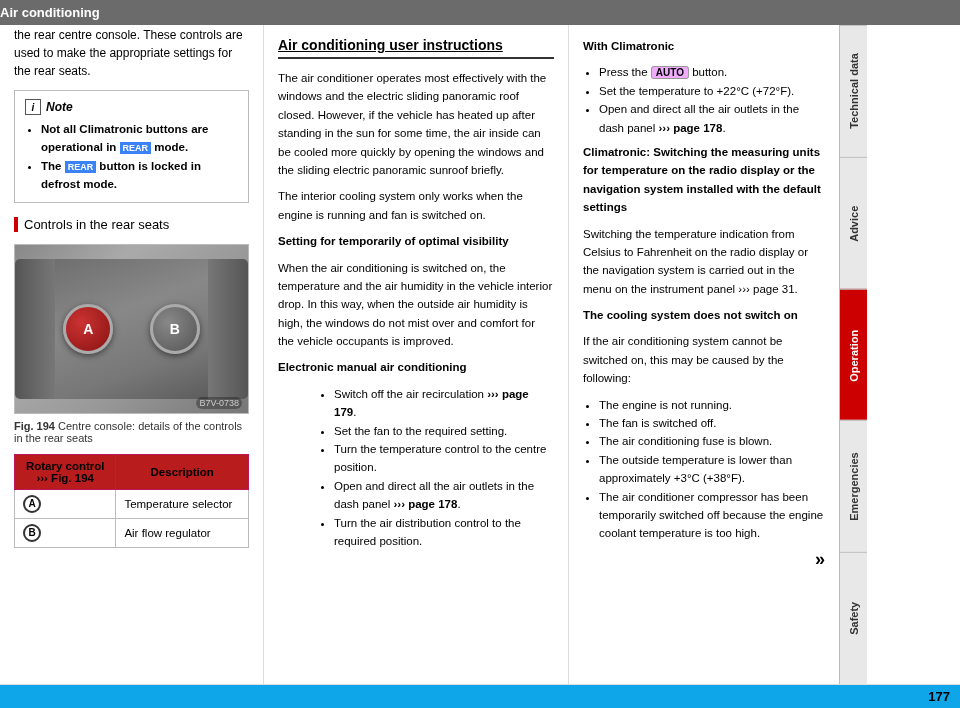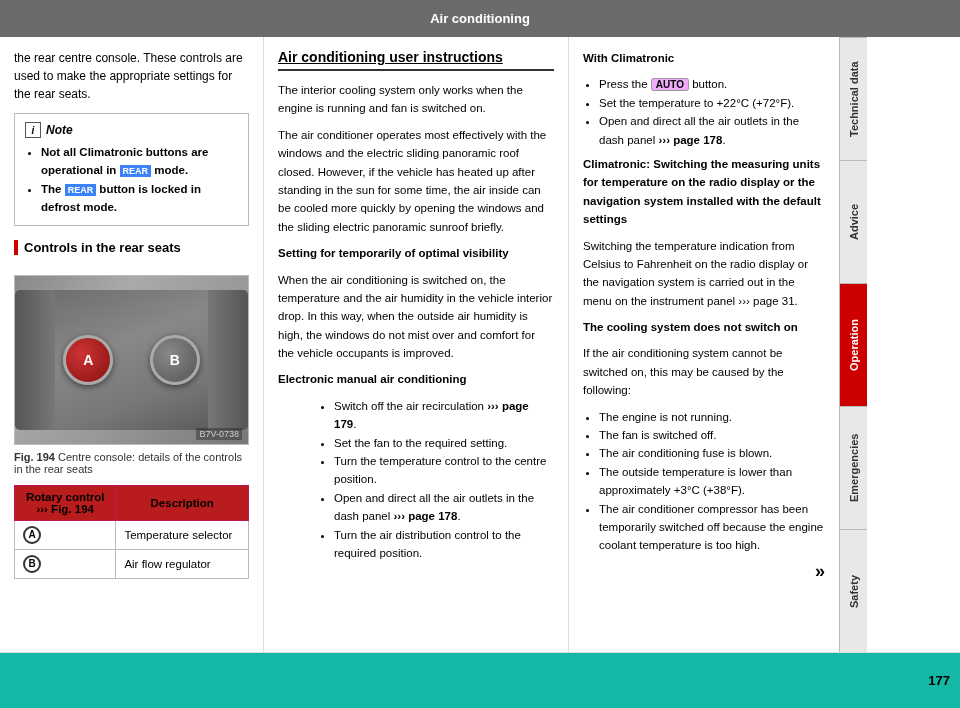--- a/index.html
+++ b/index.html
@@ -18,37 +18,37 @@
       flex: 1;
       display: flex;
       flex-direction: column;
       overflow: hidden;
     }
 
     
     .header {
       background: #6b6b6b;
       color: #fff;
-      text-align: center;
-      padding: 11px 0;
+      text-align: left;
+      padding: 5px 0;
       font-size: 13px;
       font-weight: bold;
     }
 
     
     .body-area {
       display: flex;
       flex: 1;
       overflow: hidden;
     }
 
     
     .left-col {
       width: 264px;
-      padding: 12px 14px;
+      padding: 1px 14px;
       border-right: 1px solid #ddd;
       overflow-y: auto;
     }
 
     .left-intro {
       font-size: 12px;
       line-height: 1.5;
       margin-bottom: 10px;
     }
 
@@ -95,22 +95,22 @@
       color: #fff;
       font-size: 9px;
       padding: 1px 3px;
       font-weight: bold;
     }
 
     .section-title-left {
       border-left: 4px solid #cc0000;
       padding-left: 6px;
       font-size: 13px;
-      font-weight: bold;
-      margin-bottom: 20px;
+      font-weight: normal;
+      margin-bottom: 12px;
     }
 
     .car-image {
       width: 100%;
       height: 170px;
       background: linear-gradient(135deg, #888 0%, #aaa 30%, #999 60%, #777 100%);
       border: 1px solid #bbb;
       position: relative;
       margin-bottom: 6px;
       display: flex;
@@ -152,20 +152,21 @@
     }
 
     .watermark {
       position: absolute;
       bottom: 4px;
       right: 6px;
       font-size: 9px;
       color: #ccc;
       background: rgba(0,0,0,0.3);
       padding: 1px 3px;
+      border-radius: 6px;
     }
 
     .fig-caption {
       font-size: 11px;
       color: #333;
       margin-bottom: 10px;
     }
 
     .fig-caption strong {
       font-weight: bold;
@@ -320,23 +321,23 @@
     .tab-item.active {
       background: #cc0000;
       color: white;
     }
 
     
     .footer {
       display: flex;
       justify-content: flex-end;
       align-items: center;
-      padding: 20px 10px;
+      padding: 4px 10px;
       border-top: 1px solid #ddd;
-      background: #14b8a6;
+      background: #0ea5e9;
     }
 
     .page-number {
       font-size: 13px;
       font-weight: bold;
     }
   </style>
 </head>
 <body>
 
@@ -410,22 +411,22 @@
           </tr>
         </tbody>
       </table>
 
     </div>
 
     <div class="mid-col">
 
       <div class="section-header">Air conditioning user instructions</div>
 
+      <p>The air conditioner operates most effectively with the windows and the electric sliding panoramic roof closed. However, if the vehicle has heated up after standing in the sun for some time, the air inside can be cooled more quickly by opening the windows and the sliding electric panoramic sunroof briefly.</p>
       <p>The interior cooling system only works when the engine is running and fan is switched on.</p>
-      <p>The air conditioner operates most effectively with the windows and the electric sliding panoramic roof closed. However, if the vehicle has heated up after standing in the sun for some time, the air inside can be cooled more quickly by opening the windows and the sliding electric panoramic sunroof briefly.</p>
 
       <p class="subsection-title">Setting for temporarily of optimal visibility</p>
       <p>When the air conditioning is switched on, the temperature and the air humidity in the vehicle interior drop. In this way, when the outside air humidity is high, the windows do not mist over and comfort for the vehicle occupants is improved.</p>
 
       <p class="subsection-title">Electronic manual air conditioning</p>
       <ul class="bullet-list">
         <li>Switch off the air recirculation <strong class="page-ref">››› page 179</strong>.</li>
         <li>Set the fan to the required setting.</li>
         <li>Turn the temperature control to the centre position.</li>
         <li>Open and direct all the air outlets in the dash panel <strong class="page-ref">››› page 178</strong>.</li>

